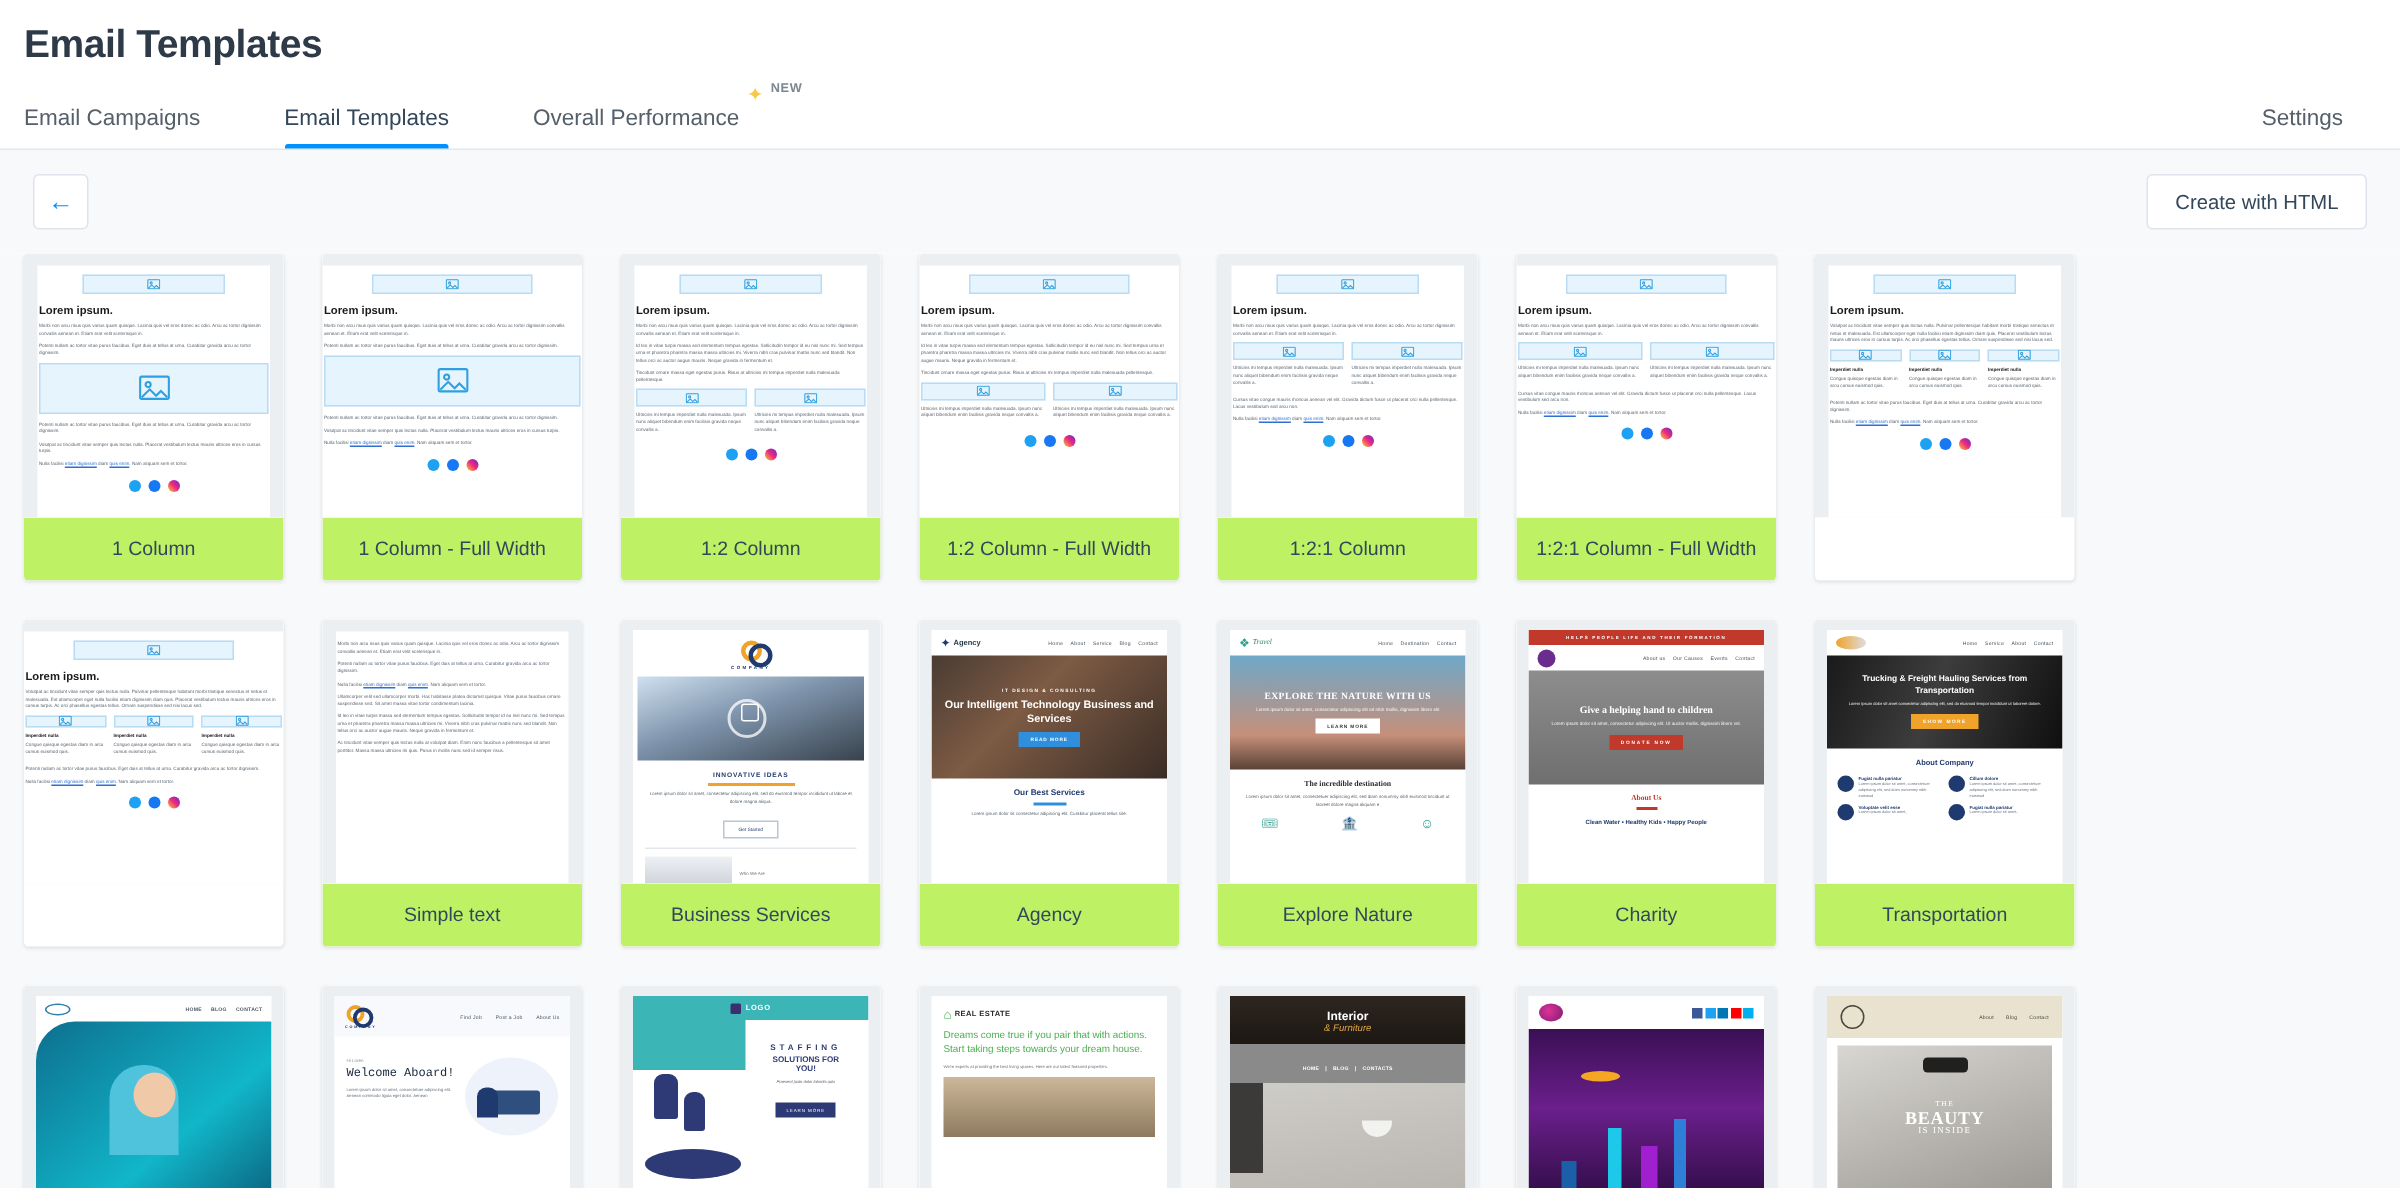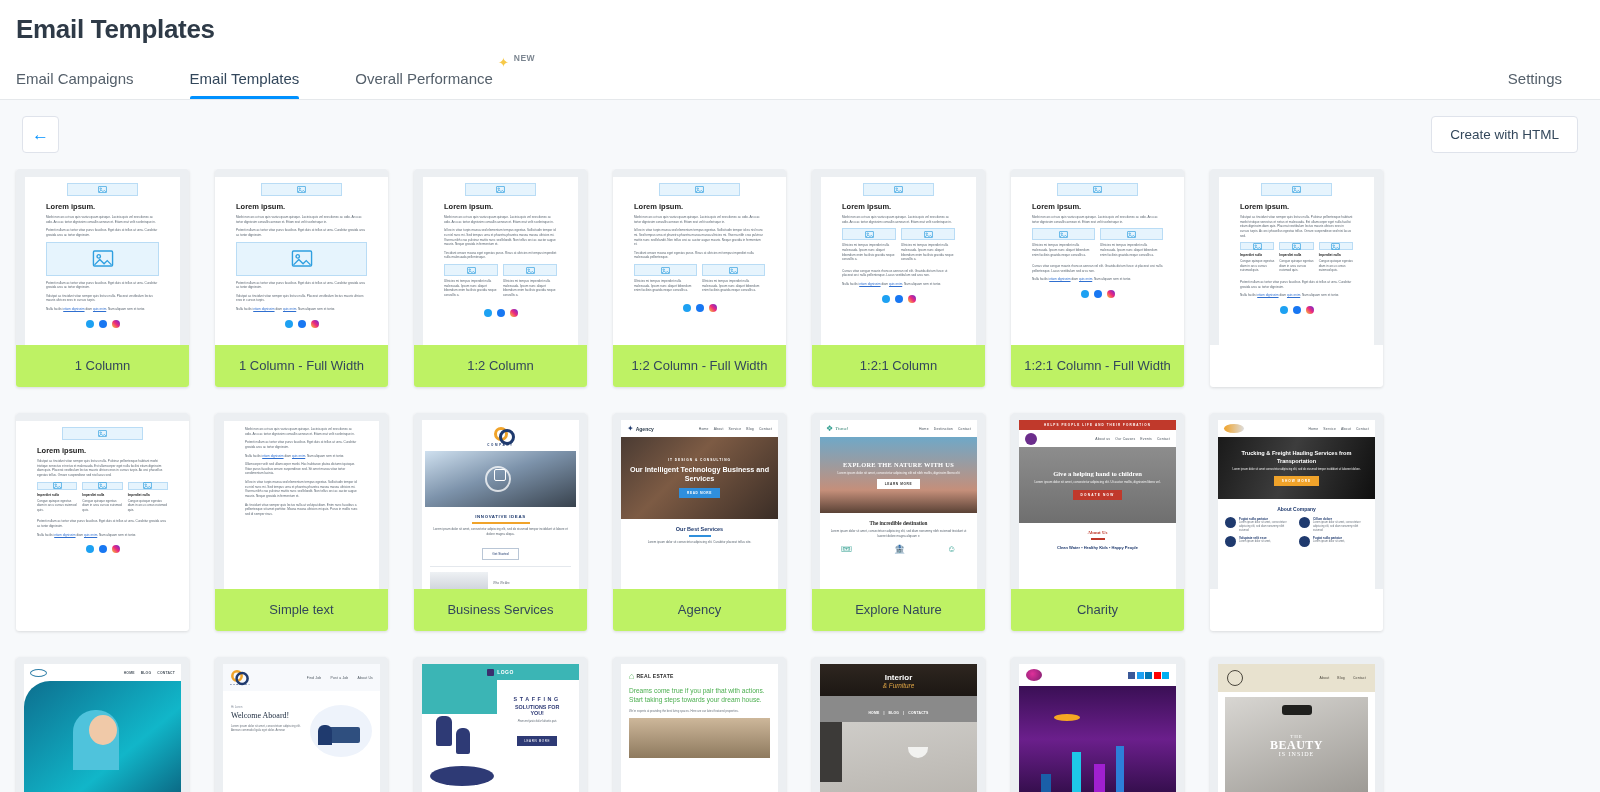--- a/index.html
+++ b/index.html
@@ -160,21 +160,21 @@
   .wf {
     position: absolute;
     inset: 0;
     background: #eceff2;
     padding: 8px 9px 0 9px;
   }
   .wf.fw { padding-left: 0; padding-right: 0; }
   .wf-page {
     background: #fff;
     height: 100%;
-    padding: 6px 21px;
+    padding: 6px 1px;
     overflow: hidden;
   }
   .wf-imgbox {
     background: #e6f4fd;
     border: 1px solid #b9dcf5;
     display: flex;
     align-items: center;
     justify-content: center;
     color: #2f9fe0;
   }
@@ -825,20 +825,21 @@
                   <span style="flex:0 0 11px;width:11px;height:11px;border-radius:50%;background:#1f3a6e"></span>
                   <div>
                     <div style="font-size:3px;font-weight:bold;color:#1f3a6e">Fugiat nulla pariatur</div>
                     <div style="font-size:2.6px;color:#6a737d;line-height:1.45">Lorem ipsum dolor sit amet,</div>
                   </div>
                 </div>
               </div>
             </div>
           </div>
         </div>
+        <div class="card-label">Transportation</div>
       </div>
       <div class="card" style="height: 218px;">
         <div class="card-preview" style="height: 218px;">
           <div class="dp">
             <div class="dp-page">
               <div class="dp-nav">
                 <span style="display:inline-block;width:17px;height:8px;border-radius:50%;border:1px solid #2f7fa8"></span>
                 <span class="dp-navlinks" style="font-weight:bold;gap:6px">
                   <span>HOME</span>
                   <span>BLOG</span>
@@ -864,21 +865,21 @@
                 </div>
                 <div class="dp-navlinks" style="gap:9px">
                   <span>Find Job</span>
                   <span>Post a Job</span>
                   <span>About Us</span>
                 </div>
               </div>
               <div style="display:flex;padding:14px 8px 0 8px;gap:5px">
                 <div style="flex:1">
                   <div style="font-size:3px;color:#8a93a0">Hi Loren</div>
-                  <div style="font-size:8px;font-family:Liberation Serif, serif;color:#17263a;margin:2px 0 4px 0">Welcome Aboard!</div>
+                  <div style="font-size:8px;font-family:Liberation Mono, monospace;color:#17263a;margin:2px 0 4px 0">Welcome Aboard!</div>
                   <div style="font-size:2.8px;color:#6a737d;line-height:1.55">Lorem ipsum dolor sit amet, consectetuer adipiscing elit. Aenean commodo ligula eget dolor. Aenean</div>
                 </div>
                 <div style="flex:0 0 62px;height:52px;background:#eef3fb;border-radius:50%;position:relative;overflow:hidden">
                   <div style="position:absolute;left:16px;top:22px;width:34px;height:16px;background:#2f4f7f;border-radius:2px"></div>
                   <div style="position:absolute;left:8px;top:20px;width:14px;height:20px;background:#1f3a6e;border-radius:6px 6px 0 0"></div>
                 </div>
               </div>
             </div>
           </div>
         </div>

